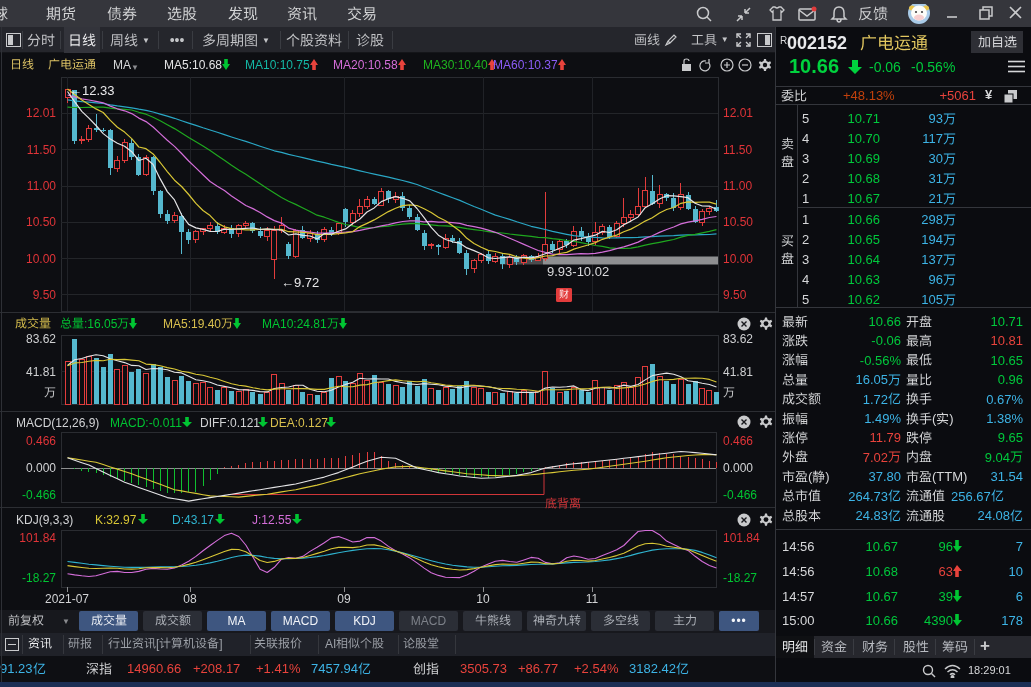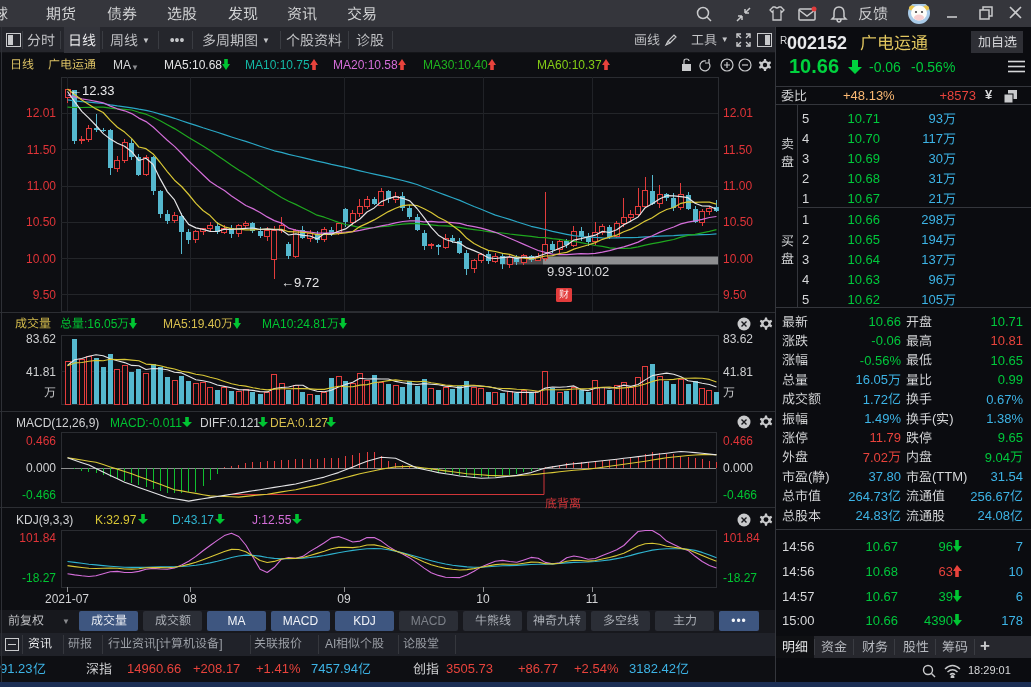--- a/index.html
+++ b/index.html
@@ -193,21 +193,21 @@
       </svg></span>
     <span style="left:245px;color:#14b8a6">MA10:10.75<svg style="vertical-align:-1px" width="8" height="11" viewBox="0 0 8 11">
         <polygon points="0,6 4,0 8,6 5.8,6 5.8,11 2.2,11 2.2,6" fill="#e8433c"></polygon>
       </svg></span>
     <span style="left:333px;color:#d46ed9">MA20:10.58<svg style="vertical-align:-1px" width="8" height="11" viewBox="0 0 8 11">
         <polygon points="0,6 4,0 8,6 5.8,6 5.8,11 2.2,11 2.2,6" fill="#e8433c"></polygon>
       </svg></span>
     <span style="left:423px;color:#1fb41f">MA30:10.40<svg style="vertical-align:-1px" width="8" height="11" viewBox="0 0 8 11">
         <polygon points="0,6 4,0 8,6 5.8,6 5.8,11 2.2,11 2.2,6" fill="#e8433c"></polygon>
       </svg></span>
-    <span style="left:537px;color:#84cc16">MA60:10.37<svg style="vertical-align:-1px" width="8" height="11" viewBox="0 0 8 11">
+    <span style="left:493px;color:#8b5cf6">MA60:10.37<svg style="vertical-align:-1px" width="8" height="11" viewBox="0 0 8 11">
         <polygon points="0,6 4,0 8,6 5.8,6 5.8,11 2.2,11 2.2,6" fill="#e8433c"></polygon>
       </svg></span>
     <svg class="ab" style="left:681px;top:5px" width="90" height="14" viewBox="0 0 90 14" fill="none" stroke="#c9cacc" stroke-width="1.2">
 <rect x="1" y="6" width="9" height="7" fill="#c9cacc" stroke="none"></rect>
       <path d="M3 6 L3 3 Q3 1 5.5 1 Q8 1 8 3"></path>
 <path d="M25 3 A5 5 0 1 0 28 5 M28 1 L28 5 L24 5"></path>
 <circle cx="46" cy="7" r="6"></circle>
       <path d="M43 7 L49 7 M46 4 L46 10"></path>
 <circle cx="64" cy="7" r="6"></circle>
       <path d="M61 7 L67 7"></path>
@@ -897,21 +897,21 @@
     <span class="red" style="left:193px">+208.17</span>
     <span class="red" style="left:256px">+1.41%</span>
     <span class="cyn" style="left:311px">7457.94<svg class="cg" viewBox="0 -880 1000 1000" style="width:13px;height:13px;vertical-align:-1.56px">
         <use href="#u4ebf"></use>
       </svg></span>
     <span style="left:413px;color:#d8d9db"><svg class="cg" viewBox="0 -880 1000 1000" style="width:13px;height:13px;vertical-align:-1.56px">
         <use href="#u521b"></use>
       </svg><svg class="cg" viewBox="0 -880 1000 1000" style="width:13px;height:13px;vertical-align:-1.56px">
         <use href="#u6307"></use>
       </svg></span>
-    <span class="red" style="left:446px">3505.73</span>
+    <span class="red" style="left:460px">3505.73</span>
     <span class="red" style="left:518px">+86.77</span>
     <span class="red" style="left:574px">+2.54%</span>
     <span class="cyn" style="left:629px">3182.42<svg class="cg" viewBox="0 -880 1000 1000" style="width:13px;height:13px;vertical-align:-1.56px">
         <use href="#u4ebf"></use>
       </svg></span>
   </div>
 <div class="ab bluestrip"></div>
 <div class="ab" style="left:1px;top:27px;width:1px;height:655px;background:#2e3036"></div>
 <div class="ab" style="left:775px;top:27px;width:1px;height:655px;background:#34363c"></div>
 <div class="ab rp">
@@ -946,22 +946,22 @@
         <line x1="0" y1="11.5" x2="17" y2="11.5"></line>
       </svg>
     </div>
     <div class="ab" style="left:0;top:59px;width:255px;height:1px;background:#34363c"></div>
     <div class="rrow" style="top:61px">
       <span class="ab" style="left:5px;color:#d6d7d9"><svg class="cg" viewBox="0 -880 1000 1000" style="width:13px;height:13px;vertical-align:-1.56px">
           <use href="#u59d4"></use>
         </svg><svg class="cg" viewBox="0 -880 1000 1000" style="width:13px;height:13px;vertical-align:-1.56px">
           <use href="#u6bd4"></use>
         </svg></span>
-<span class="ab" style="left:67px;color:#fdba74">+48.13%</span>
-<span class="ab" style="left:140px;width:60px;text-align:right;color:#e8433c">+8573</span>
+<span class="ab" style="left:67px;color:#c2410c">+48.13%</span>
+<span class="ab" style="left:140px;width:60px;text-align:right;color:#e8433c">+5061</span>
 <span class="ab" style="left:209px;top:-1px;color:#d6d7d9;font-weight:bold">¥</span>
     </div>
     <svg class="ab" style="left:228px;top:63px" width="13" height="13" viewBox="0 0 13 13" fill="#c9cacc">
 <rect x="4" y="0" width="9" height="9"></rect>
       <rect x="0" y="4" width="9" height="9" stroke="#0b0c10" stroke-width="1"></rect>
     </svg>
     <div class="ab" style="left:0;top:77px;width:255px;height:1px;background:#34363c"></div>
     <div class="rrow" style="top:84px">
       <span class="ab wht" style="left:26px">5</span>
 <span class="ab grn" style="left:44px;width:60px;text-align:right">10.71</span>
@@ -1096,21 +1096,21 @@
           <use href="#u91cf"></use>
         </svg></span>
 <span class="ab cyn" style="left:55px;width:70px;text-align:right">16.05<svg class="cg" viewBox="0 -880 1000 1000" style="width:13px;height:13px;vertical-align:-1.56px">
           <use href="#u4e07"></use>
         </svg></span>
 <span class="ab wht" style="left:130px"><svg class="cg" viewBox="0 -880 1000 1000" style="width:13px;height:13px;vertical-align:-1.56px">
           <use href="#u91cf"></use>
         </svg><svg class="cg" viewBox="0 -880 1000 1000" style="width:13px;height:13px;vertical-align:-1.56px">
           <use href="#u6bd4"></use>
         </svg></span>
-<span class="ab grn" style="left:175px;width:72px;text-align:right">0.99</span>
+<span class="ab grn" style="left:175px;width:72px;text-align:right">0.96</span>
     </div>
     <div class="rrow" style="top:364.6px">
       <span class="ab wht" style="left:6px"><svg class="cg" viewBox="0 -880 1000 1000" style="width:13px;height:13px;vertical-align:-1.56px">
           <use href="#u6210"></use>
         </svg><svg class="cg" viewBox="0 -880 1000 1000" style="width:13px;height:13px;vertical-align:-1.56px">
           <use href="#u4ea4"></use>
         </svg><svg class="cg" viewBox="0 -880 1000 1000" style="width:13px;height:13px;vertical-align:-1.56px">
           <use href="#u989d"></use>
         </svg></span>
 <span class="ab cyn" style="left:55px;width:70px;text-align:right">1.72<svg class="cg" viewBox="0 -880 1000 1000" style="width:13px;height:13px;vertical-align:-1.56px">
@@ -1198,21 +1198,21 @@
 <span class="ab cyn" style="left:55px;width:70px;text-align:right">264.73<svg class="cg" viewBox="0 -880 1000 1000" style="width:13px;height:13px;vertical-align:-1.56px">
           <use href="#u4ebf"></use>
         </svg></span>
 <span class="ab wht" style="left:130px"><svg class="cg" viewBox="0 -880 1000 1000" style="width:13px;height:13px;vertical-align:-1.56px">
           <use href="#u6d41"></use>
         </svg><svg class="cg" viewBox="0 -880 1000 1000" style="width:13px;height:13px;vertical-align:-1.56px">
           <use href="#u901a"></use>
         </svg><svg class="cg" viewBox="0 -880 1000 1000" style="width:13px;height:13px;vertical-align:-1.56px">
           <use href="#u503c"></use>
         </svg></span>
-<span class="ab cyn" style="left:175px;width:72px;text-align:right">256.67<svg class="cg" viewBox="0 -880 1000 1000" style="width:13px;height:13px;vertical-align:-1.56px">
+<span class="ab cyn" style="left:175px;width:72px;text-align:left">256.67<svg class="cg" viewBox="0 -880 1000 1000" style="width:13px;height:13px;vertical-align:-1.56px">
           <use href="#u4ebf"></use>
         </svg></span>
     </div>
     <div class="rrow" style="top:481.0px">
       <span class="ab wht" style="left:6px"><svg class="cg" viewBox="0 -880 1000 1000" style="width:13px;height:13px;vertical-align:-1.56px">
           <use href="#u603b"></use>
         </svg><svg class="cg" viewBox="0 -880 1000 1000" style="width:13px;height:13px;vertical-align:-1.56px">
           <use href="#u80a1"></use>
         </svg><svg class="cg" viewBox="0 -880 1000 1000" style="width:13px;height:13px;vertical-align:-1.56px">
           <use href="#u672c"></use>

